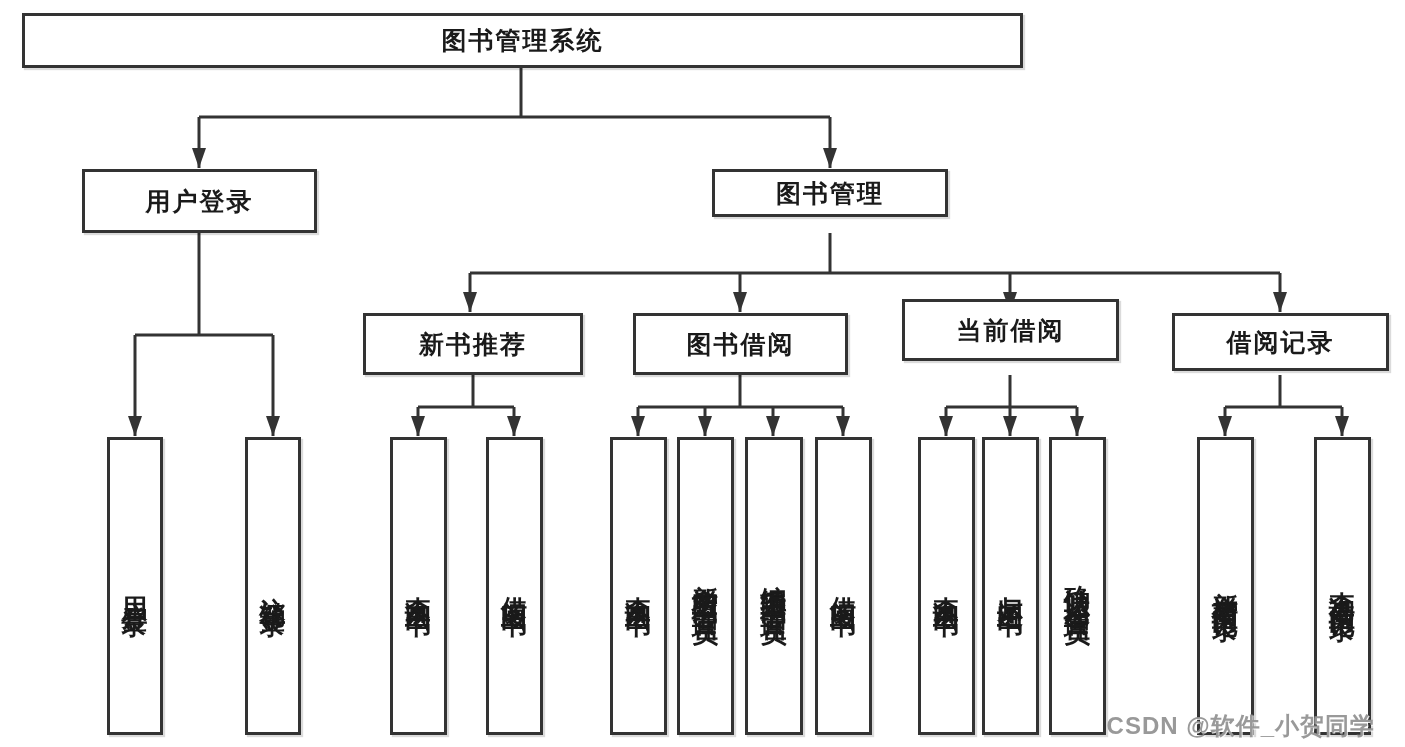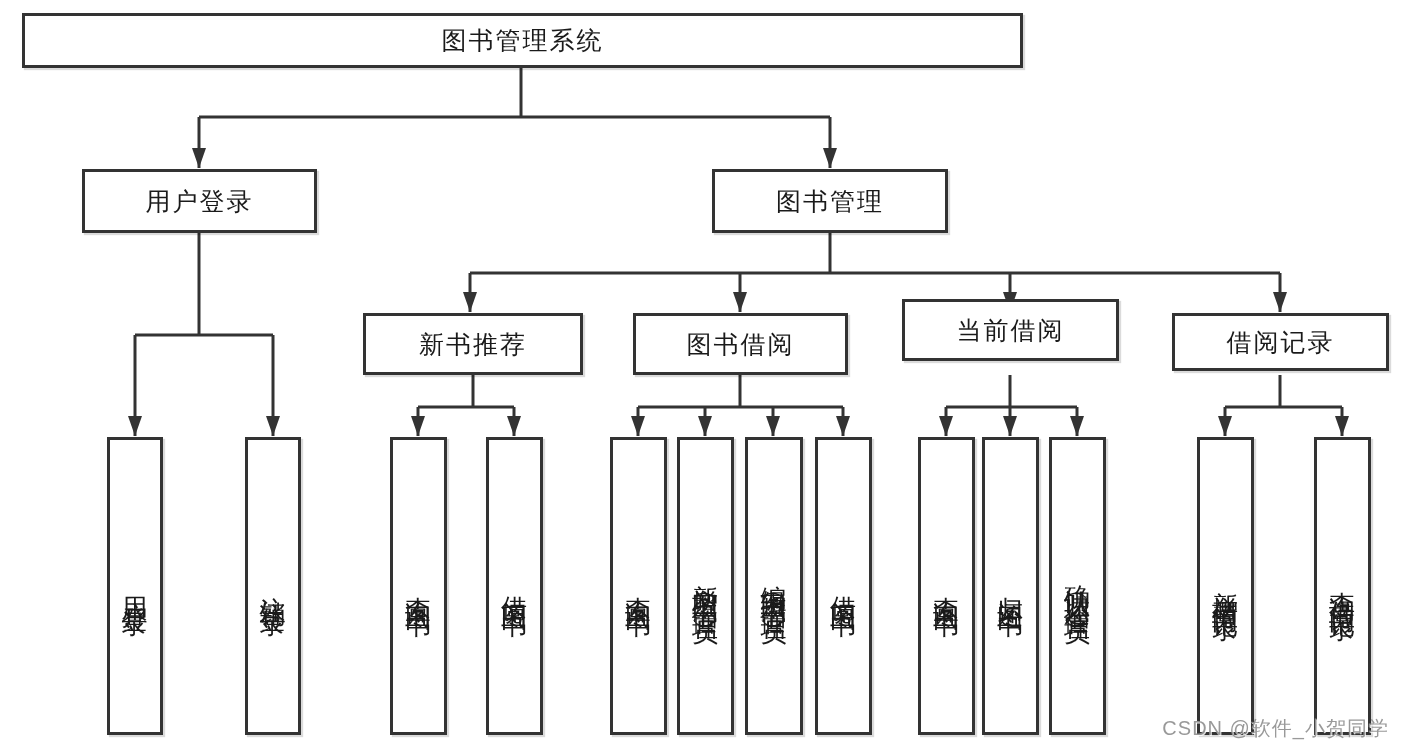--- a/index.html
+++ b/index.html
@@ -6,20 +6,21 @@
   body{
     width:1405px;height:747px;
     background:#ffffff;
     font-family:"Liberation Sans","DejaVu Sans",sans-serif;
     overflow:hidden;
   }
   .canvas{
     position:relative;
     width:1405px;height:747px;
     background:#ffffff;
+    font-weight:bold;
   }
   .wires{
     position:absolute;left:0;top:0;
     pointer-events:none;
   }
   .box{
     position:absolute;
     box-sizing:border-box;
     border:3px solid #333333;
     background:#ffffff;
@@ -38,23 +39,23 @@
   .box.v span{
     writing-mode:vertical-rl;
     text-orientation:mixed;
     font-size:26px;
     letter-spacing:5px;
     line-height:1;
     color:#1a1a1a;
   }
   .watermark{
     position:absolute;
-    right:16px;
+    right:30px;
     bottom:5px;
-    font-size:20px;
+    font-size:24px;
     color:rgba(148,148,148,0.95);
     text-shadow:1px 1px 0 rgba(255,255,255,0.85);
     letter-spacing:1px;
     z-index:5;
     white-space:nowrap;
   }
 </style>
 </head>
 <body>
 
@@ -110,21 +111,21 @@
     </g>
   </svg>
 
   <div class="box h" style="left:22px;top:13px;width:1001px;height:55px">
     <span>图书管理系统</span>
   </div>
 
   <div class="box h" style="left:82px;top:169px;width:235px;height:64px">
     <span>用户登录</span>
   </div>
-  <div class="box h" style="left:712px;top:169px;width:236px;height:64px">
+  <div class="box h" style="left:712px;top:169px;width:236px;height:48px">
     <span>图书管理</span>
   </div>
 
   <div class="box h" style="left:363px;top:313px;width:220px;height:62px">
     <span>新书推荐</span>
   </div>
   <div class="box h" style="left:633px;top:313px;width:215px;height:62px">
     <span>图书借阅</span>
   </div>
   <div class="box h" style="left:902px;top:299px;width:217px;height:62px">

